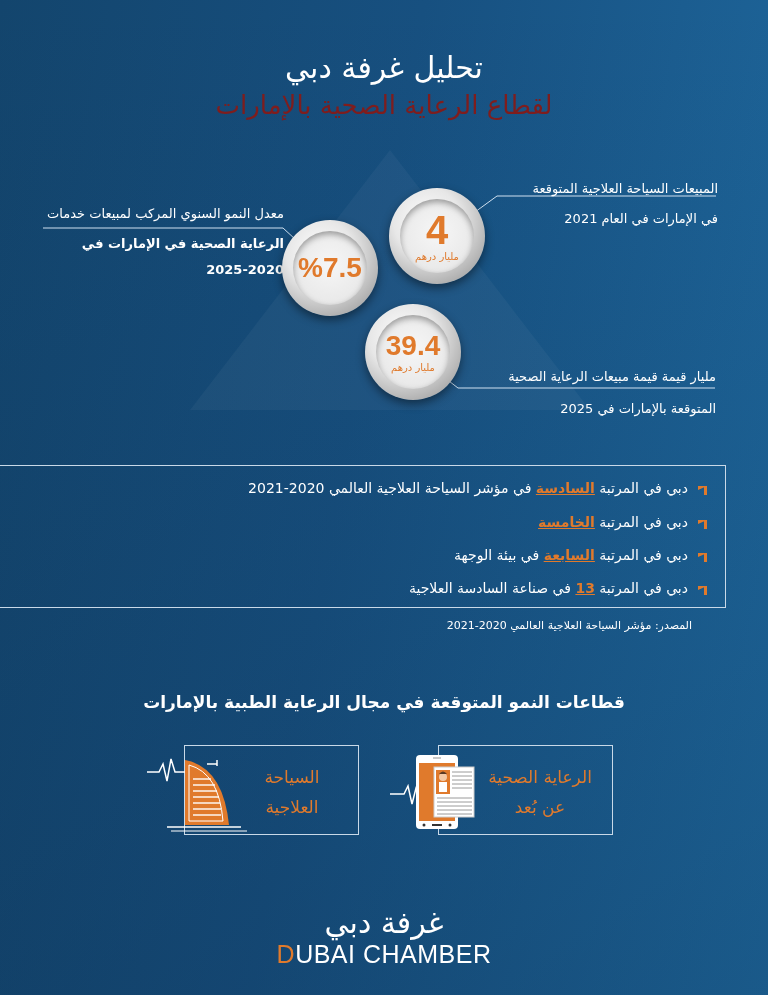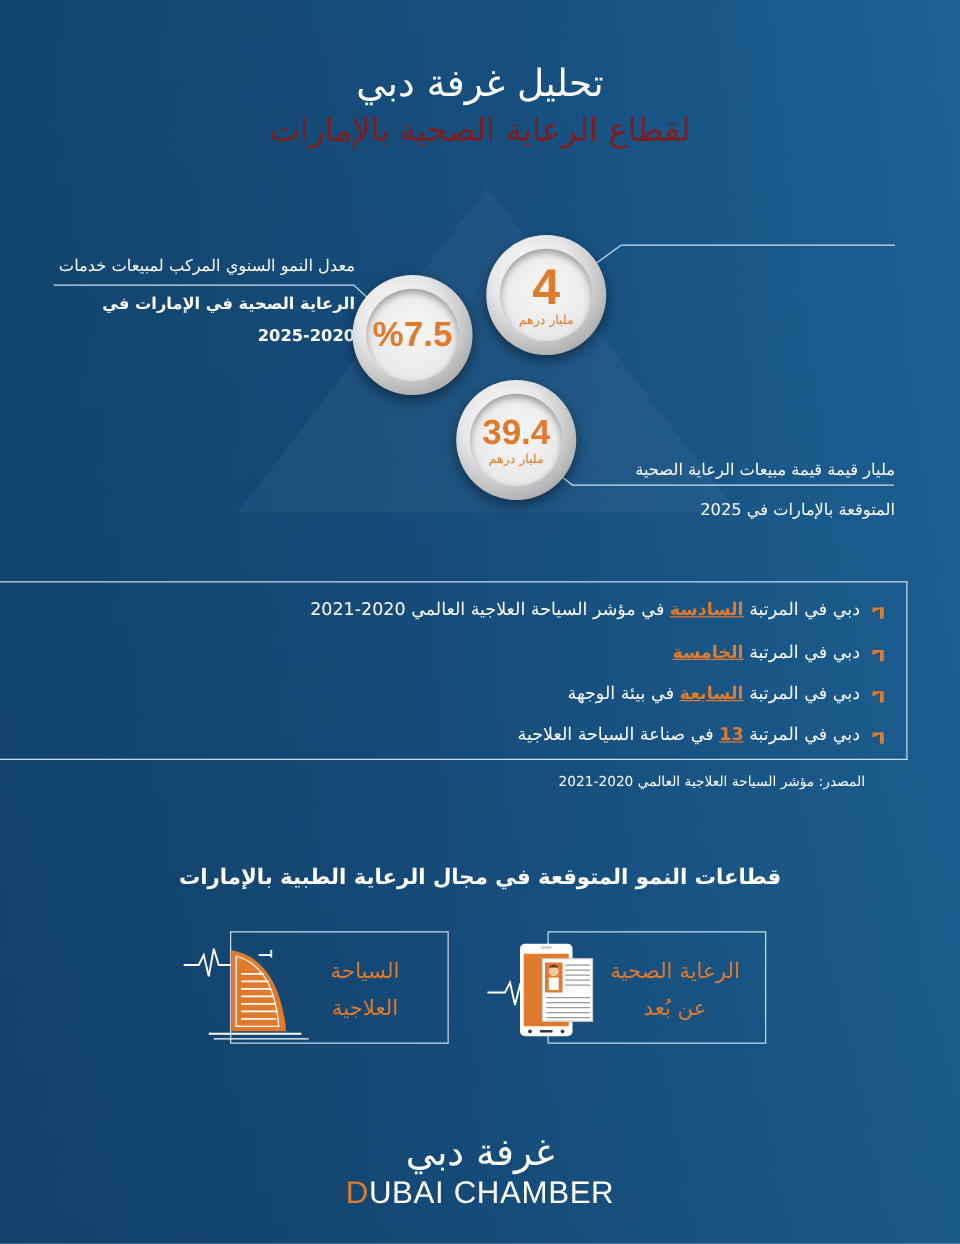--- a/index.html
+++ b/index.html
@@ -100,20 +100,22 @@
 <div class="title">تحليل غرفة دبي</div>
 <div class="subtitle">لقطاع الرعاية الصحية بالإمارات</div>
 
 <svg style="position:absolute;left:0;top:0;" width="768" height="460">
   <polyline points="475,212 497,196 716,196" fill="none" stroke="#cfe0f0" stroke-width="1"></polyline>
   <polyline points="43,228 283,228 296,240" fill="none" stroke="#cfe0f0" stroke-width="1"></polyline>
   <polyline points="445,378 458,388 715,388" fill="none" stroke="#cfe0f0" stroke-width="1"></polyline>
 </svg>
 
 <div class="stat-label" style="right:50px; top:176px; text-align:right; direction:rtl;">
+  <div>المبيعات السياحة العلاجية المتوقعة</div>
+  <div style="margin-top:4px;">في الإمارات في العام 2021</div>
 </div>
 <div class="circle" style="left:389px; top:188px;">
   <div class="inner">
     <div class="value big">4</div>
     <div class="unit">مليار درهم</div>
   </div>
 </div>
 
 <div class="stat-label" style="left:44px; top:201px; width:240px; direction:rtl;">
   <div>معدل النمو السنوي المركب لمبيعات خدمات</div>
@@ -151,21 +153,21 @@
   <div class="rank-item" style="top:81px;">
     <span class="bullet"></span>
     <span>دبي في المرتبة</span>&nbsp;
     <span class="hl">السابعة</span>&nbsp;
     <span>في بيئة الوجهة</span>
   </div>
   <div class="rank-item" style="top:114px;">
     <span class="bullet"></span>
     <span>دبي في المرتبة</span>&nbsp;
     <span class="hl">13</span>&nbsp;
-    <span>في صناعة السياحة العلاجية</span>
+    <span>في صناعة السادسة العلاجية</span>
   </div>
 </div>
 
 <div class="source">
   <b>المصدر:</b>
   <span>مؤشر السياحة العلاجية العالمي 2020-2021</span>
 </div>
 
 <div class="sectors-title">قطاعات النمو المتوقعة في مجال الرعاية الطبية بالإمارات</div>
 

